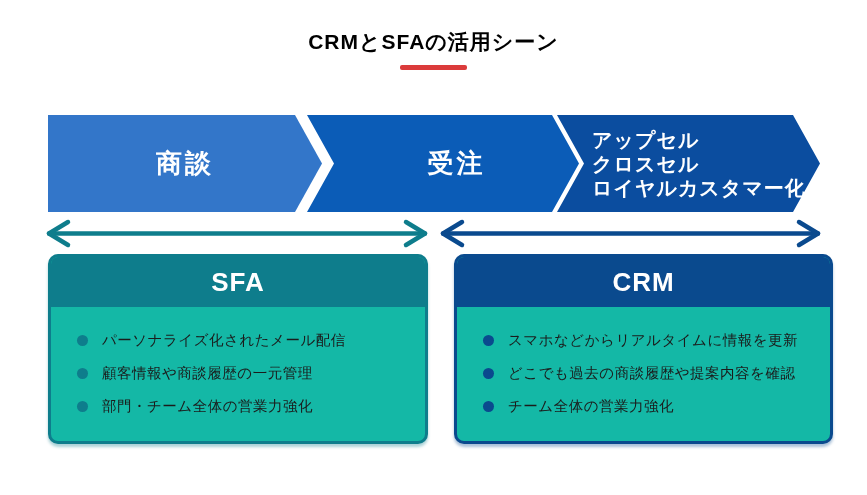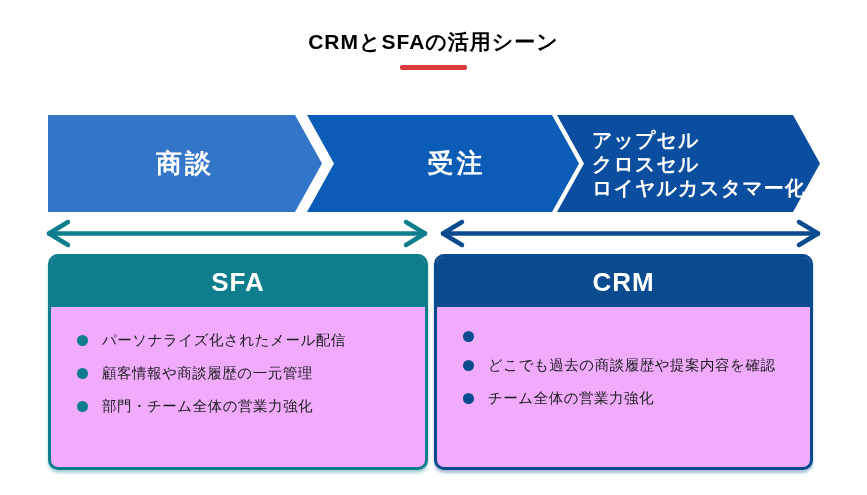--- a/index.html
+++ b/index.html
@@ -62,32 +62,32 @@
   .arrows {
     position: absolute;
     top: 215px; left: 0;
     width: 867px; height: 40px;
   }
 
   
   .info-box {
     position: absolute;
     top: 254px;
-    height: 216px;
-    background: #f0abfc;
+    height: 190px;
+    background: #14b8a6;
     border-radius: 10px;
     overflow: hidden;
   }
   .info-box.sfa {
     left: 48px; width: 380px;
     border: 3px solid #0e7d8c;
     box-shadow: 0 3px 3px rgba(14,125,140,0.35);
   }
   .info-box.crm {
-    left: 434px; width: 379px;
+    left: 454px; width: 379px;
     border: 3px solid #0a4a8e;
     box-shadow: 0 3px 3px rgba(10,74,142,0.35);
   }
   .info-header {
     height: 50px;
     display: flex; align-items: center; justify-content: center;
     color: #ffffff;
     font-weight: bold;
     font-size: 26px;
     letter-spacing: 1px;
@@ -174,20 +174,21 @@
       <span class="bullet-text">部門・チーム全体の営業力強化</span>
     </li>
   </ul>
 </div>
 
 <div class="info-box crm">
   <div class="info-header">CRM</div>
   <ul class="bullet-list">
     <li class="bullet-item">
       <span class="bullet-dot"></span>
+      <span class="bullet-text">スマホなどからリアルタイムに情報を更新</span>
     </li>
     <li class="bullet-item">
       <span class="bullet-dot"></span>
       <span class="bullet-text">どこでも過去の商談履歴や提案内容を確認</span>
     </li>
     <li class="bullet-item">
       <span class="bullet-dot"></span>
       <span class="bullet-text">チーム全体の営業力強化</span>
     </li>
   </ul>

